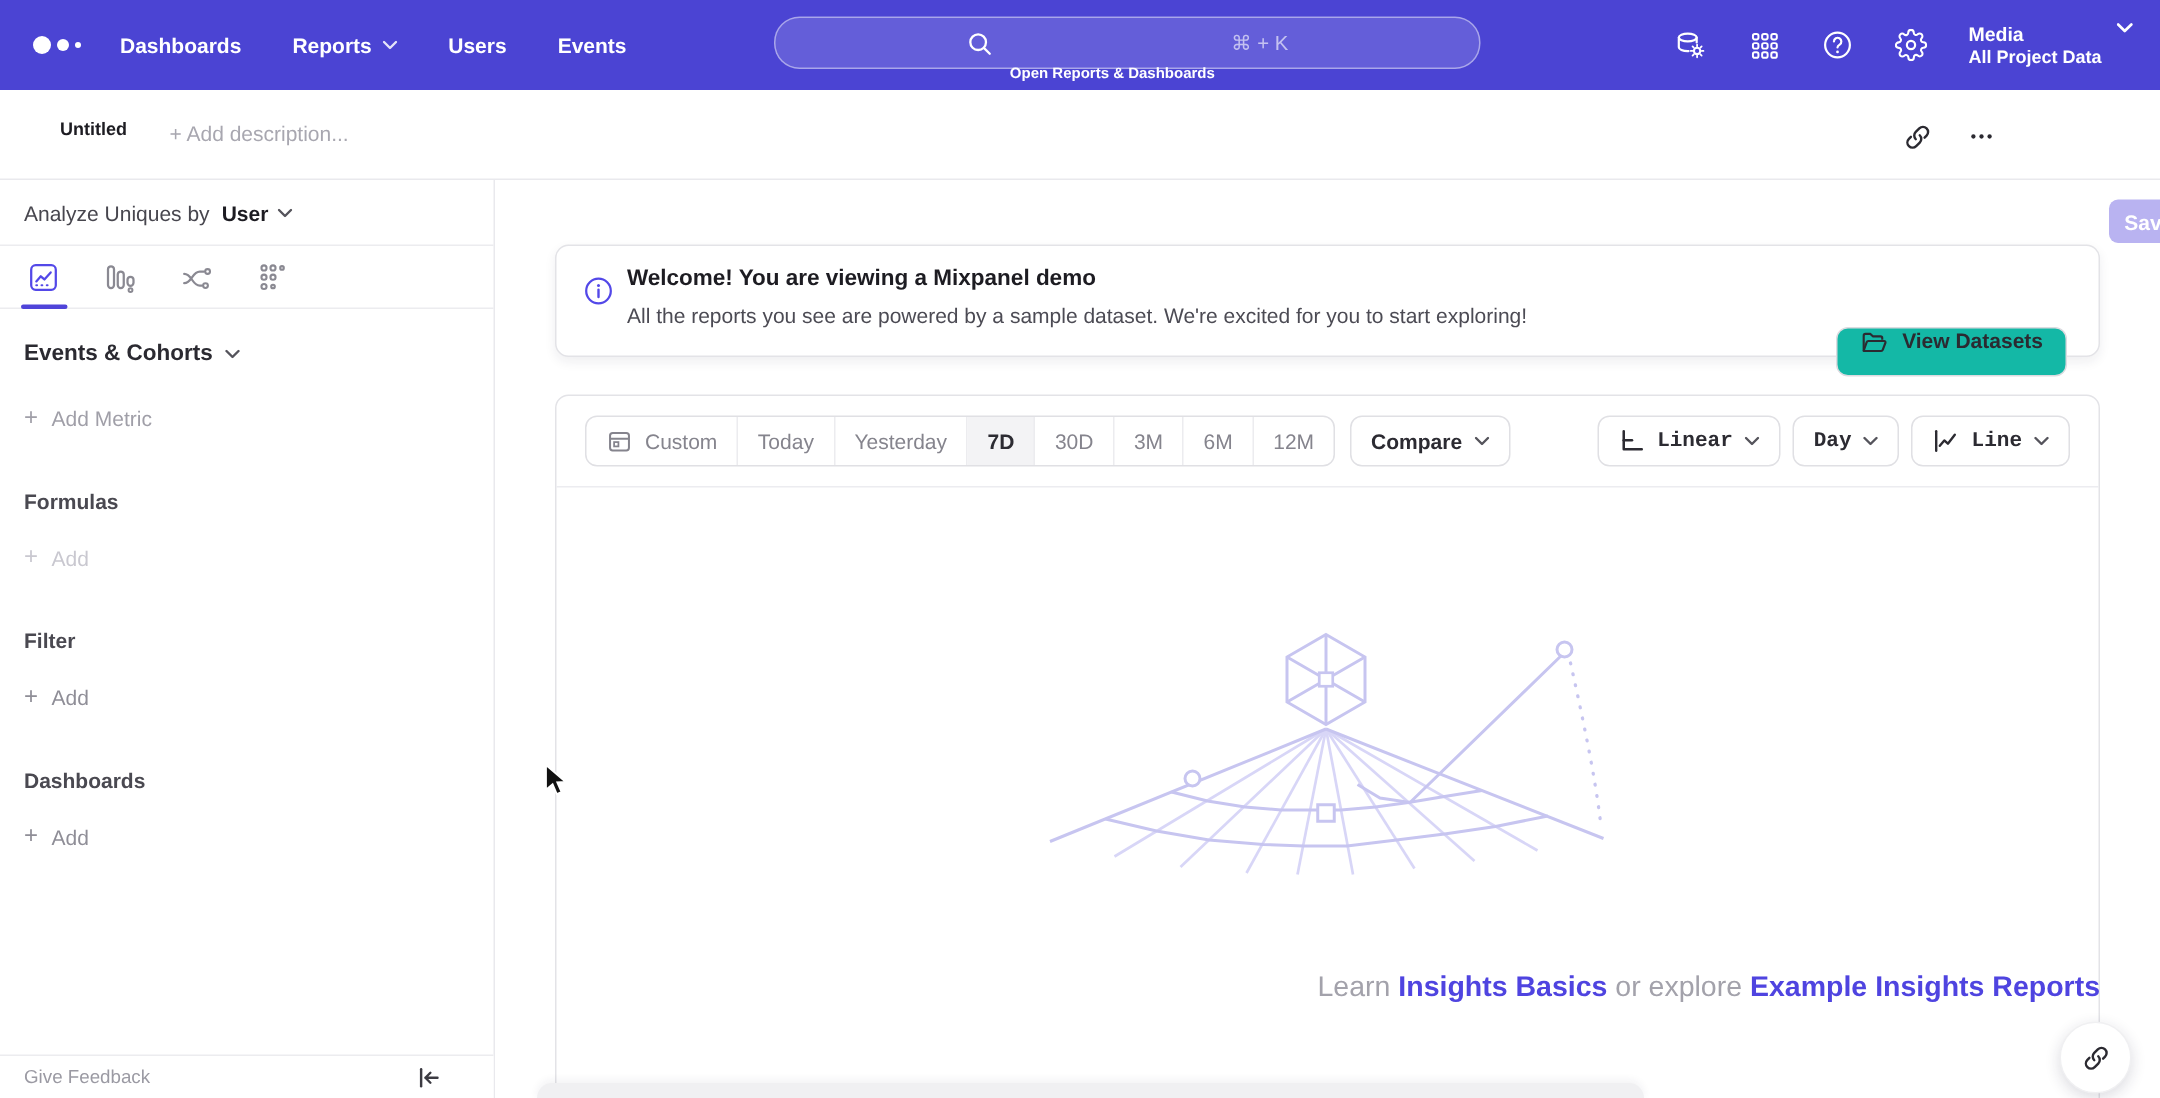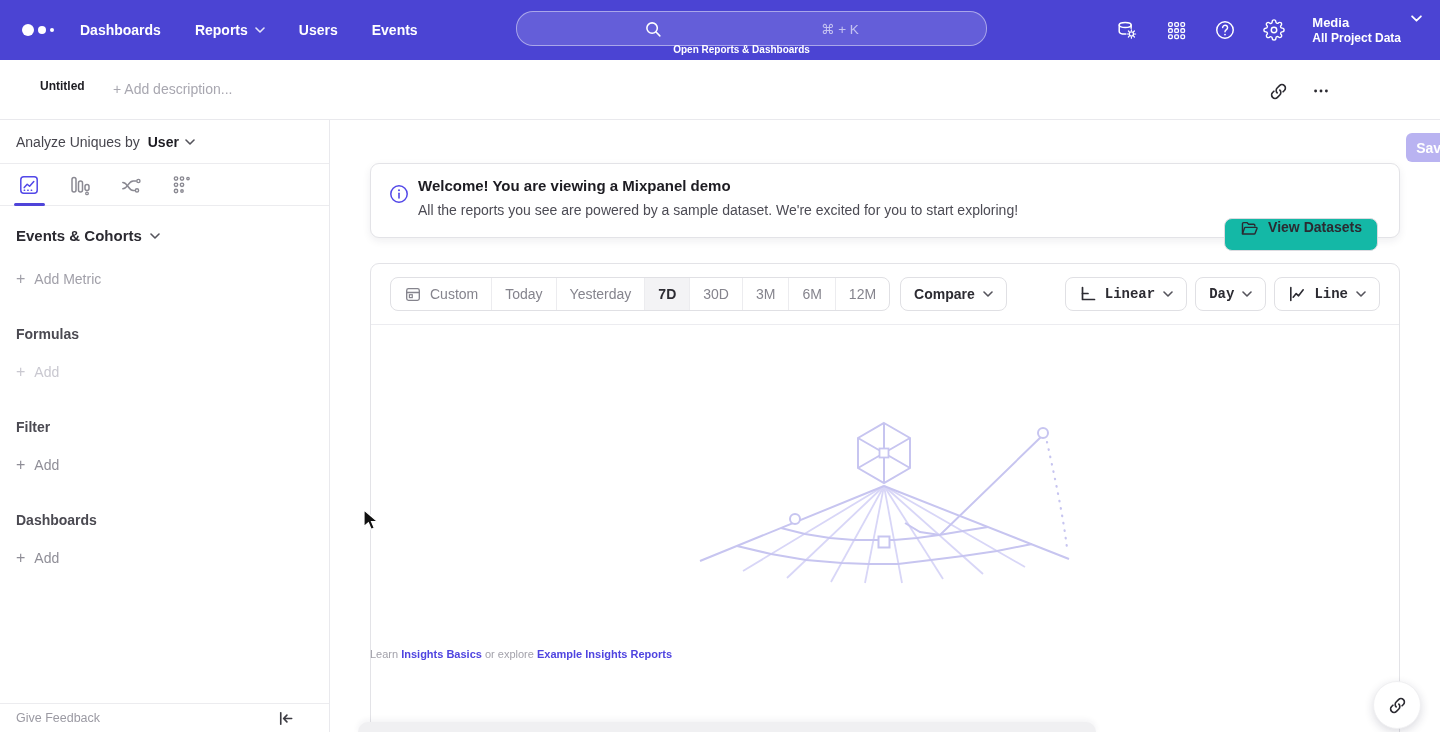--- a/index.html
+++ b/index.html
@@ -78,21 +78,21 @@
   .seg:last-child { border-right:none; }
   .seg.sel { background:#f3f3f5; color:#2c2b32; font-weight:600; }
   .seg .calicon { color:#85848d; }
   .tbtn { height:34px; padding:0 13px; display:flex; align-items:center; gap:8px; background:#fff; border:1px solid #e0e0e4; border-radius:8px; font-size:14px; font-weight:600; color:#2c2b32; cursor:pointer; font-family:inherit; white-space:nowrap; }
   .tbtn .chev, .seg .chev { color:#55545c; }
   .carddivider { margin-top:13px; border-top:1px solid #ececf0; }
 
   
   .illus { position:absolute; left:695px; top:420px; }
   .empty-title { position:absolute; left:370px; top:614px; width:1030px; text-align:center; font-size:17.5px; font-weight:700; color:#2b2a31; }
-  .empty-links { position:absolute; left:370px; top:648px; width:1030px; text-align:left; font-size:11px; color:#a3a2ab; }
+  .empty-links { position:absolute; left:370px; top:648px; width:1030px; text-align:right; font-size:19px; color:#a3a2ab; }
   .elink { color:#4f44e0; font-weight:600; cursor:pointer; }
 
   .bottomstub { position:absolute; left:358px; top:722px; width:738px; height:12px; background:#f0f0f2; border-radius:10px 10px 0 0; box-shadow:0 -2px 6px rgba(30,30,60,.06); }
   .fab { position:absolute; left:1373px; top:681px; width:48px; height:48px; border-radius:50%; background:#fff; border:1px solid #f0f0f2; box-shadow:0 3px 10px rgba(30,30,60,.16); display:flex; align-items:center; justify-content:center; color:#2b2a31; cursor:pointer; }
 
   .cursor { position:absolute; left:362px; top:509px; pointer-events:none; }
 
   .icon { display:block; }
   .chev { display:block; }
 </style>

